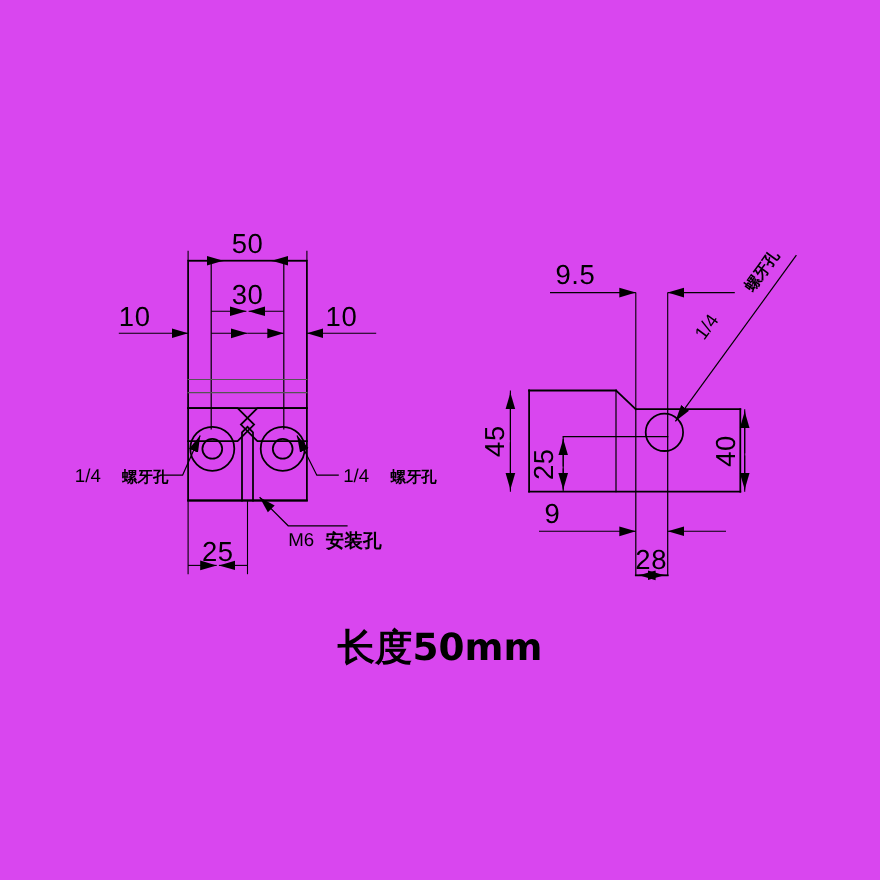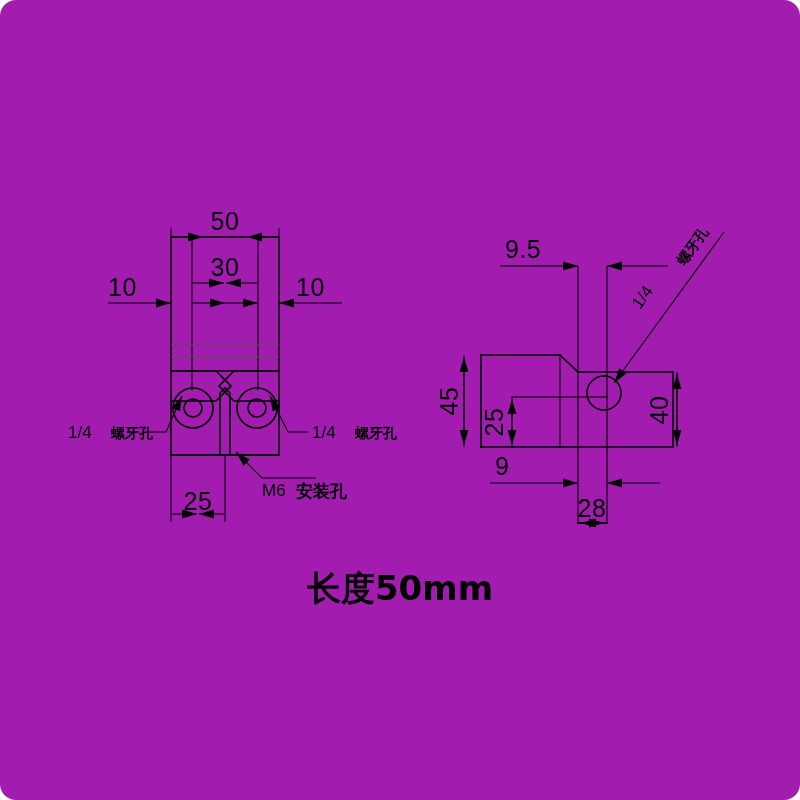--- a/index.html
+++ b/index.html
@@ -10,22 +10,21 @@
   body {
     width: 800px;
     height: 800px;
     overflow: hidden;
     font-family: "Liberation Sans", sans-serif;
   }
   #drawing-root {
     position: relative;
     width: 800px;
     height: 800px;
-    background: #a21caf;
-    border-radius: 16px;
+    background: #d946ef;
   }
   svg#cad {
     position: absolute;
     left: 0;
     top: 0;
     width: 800px;
     height: 800px;
     display: block;
   }
   .outline {

